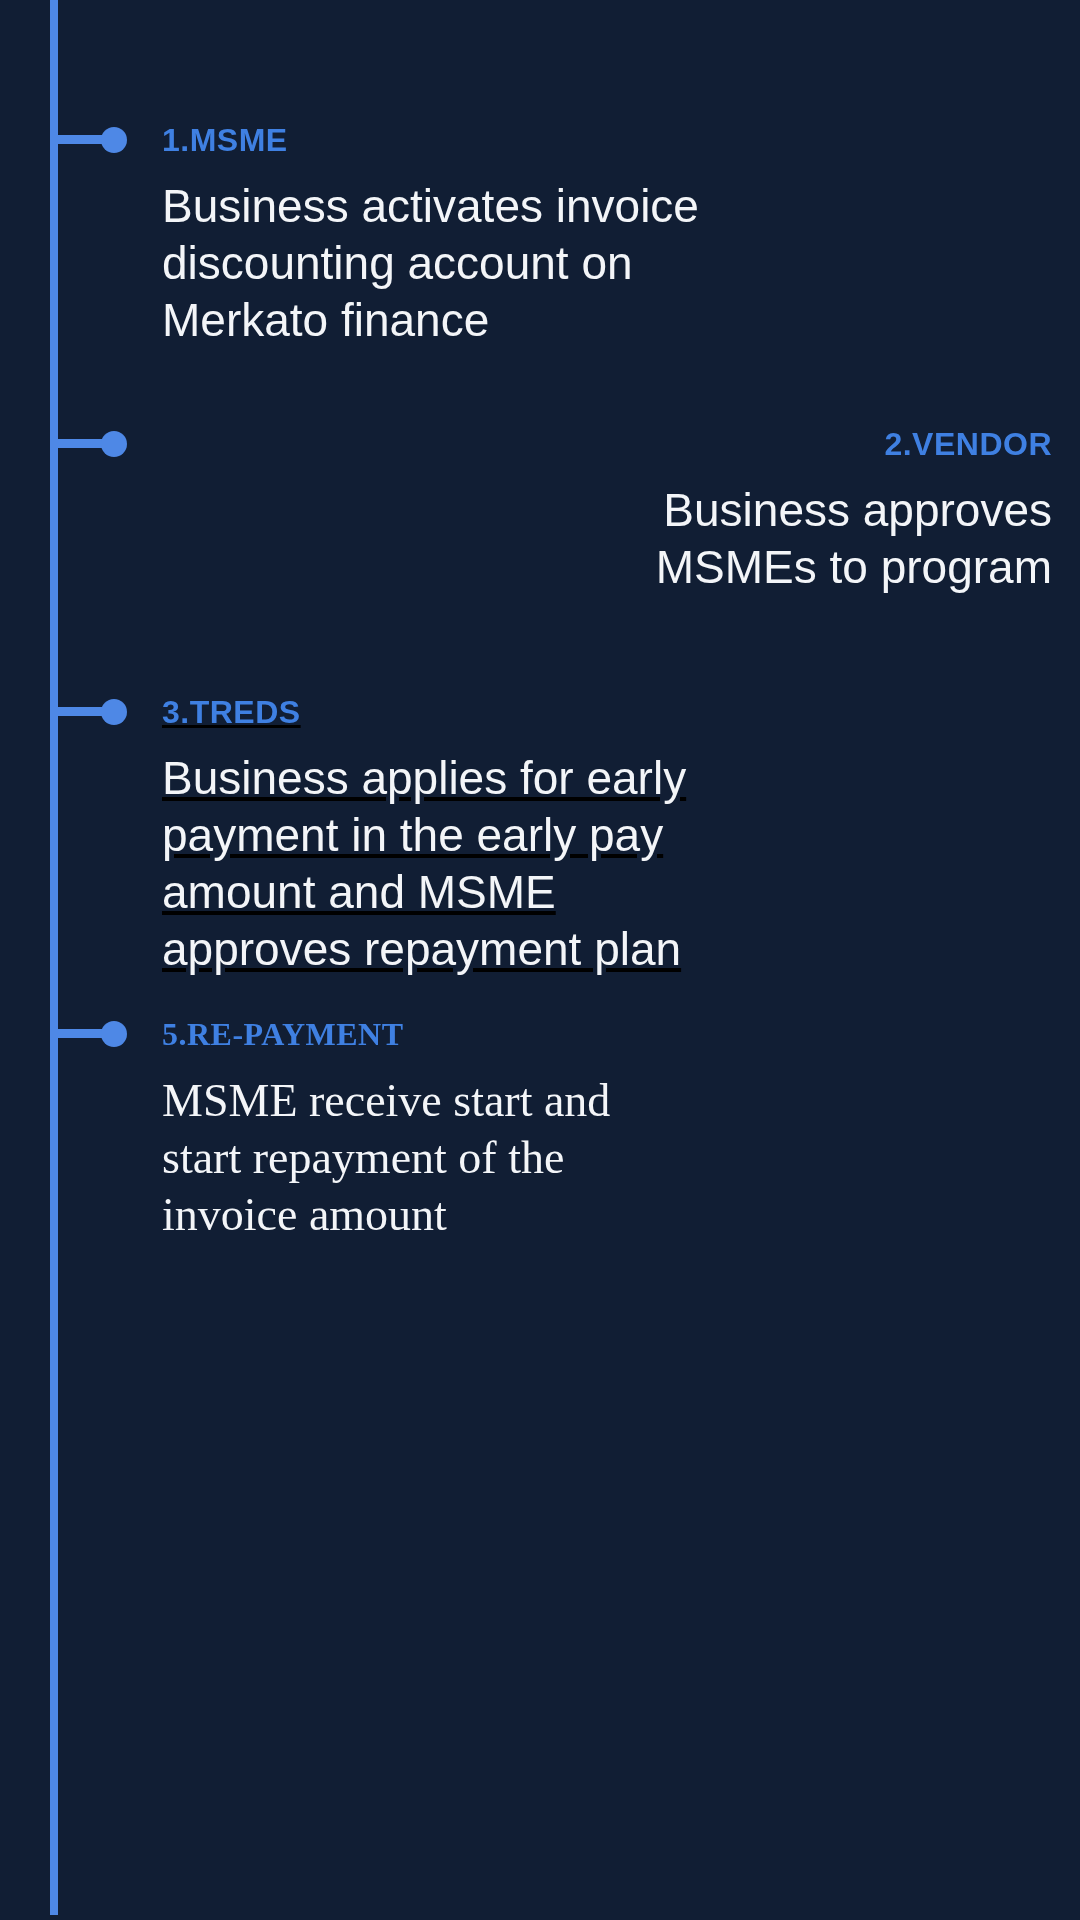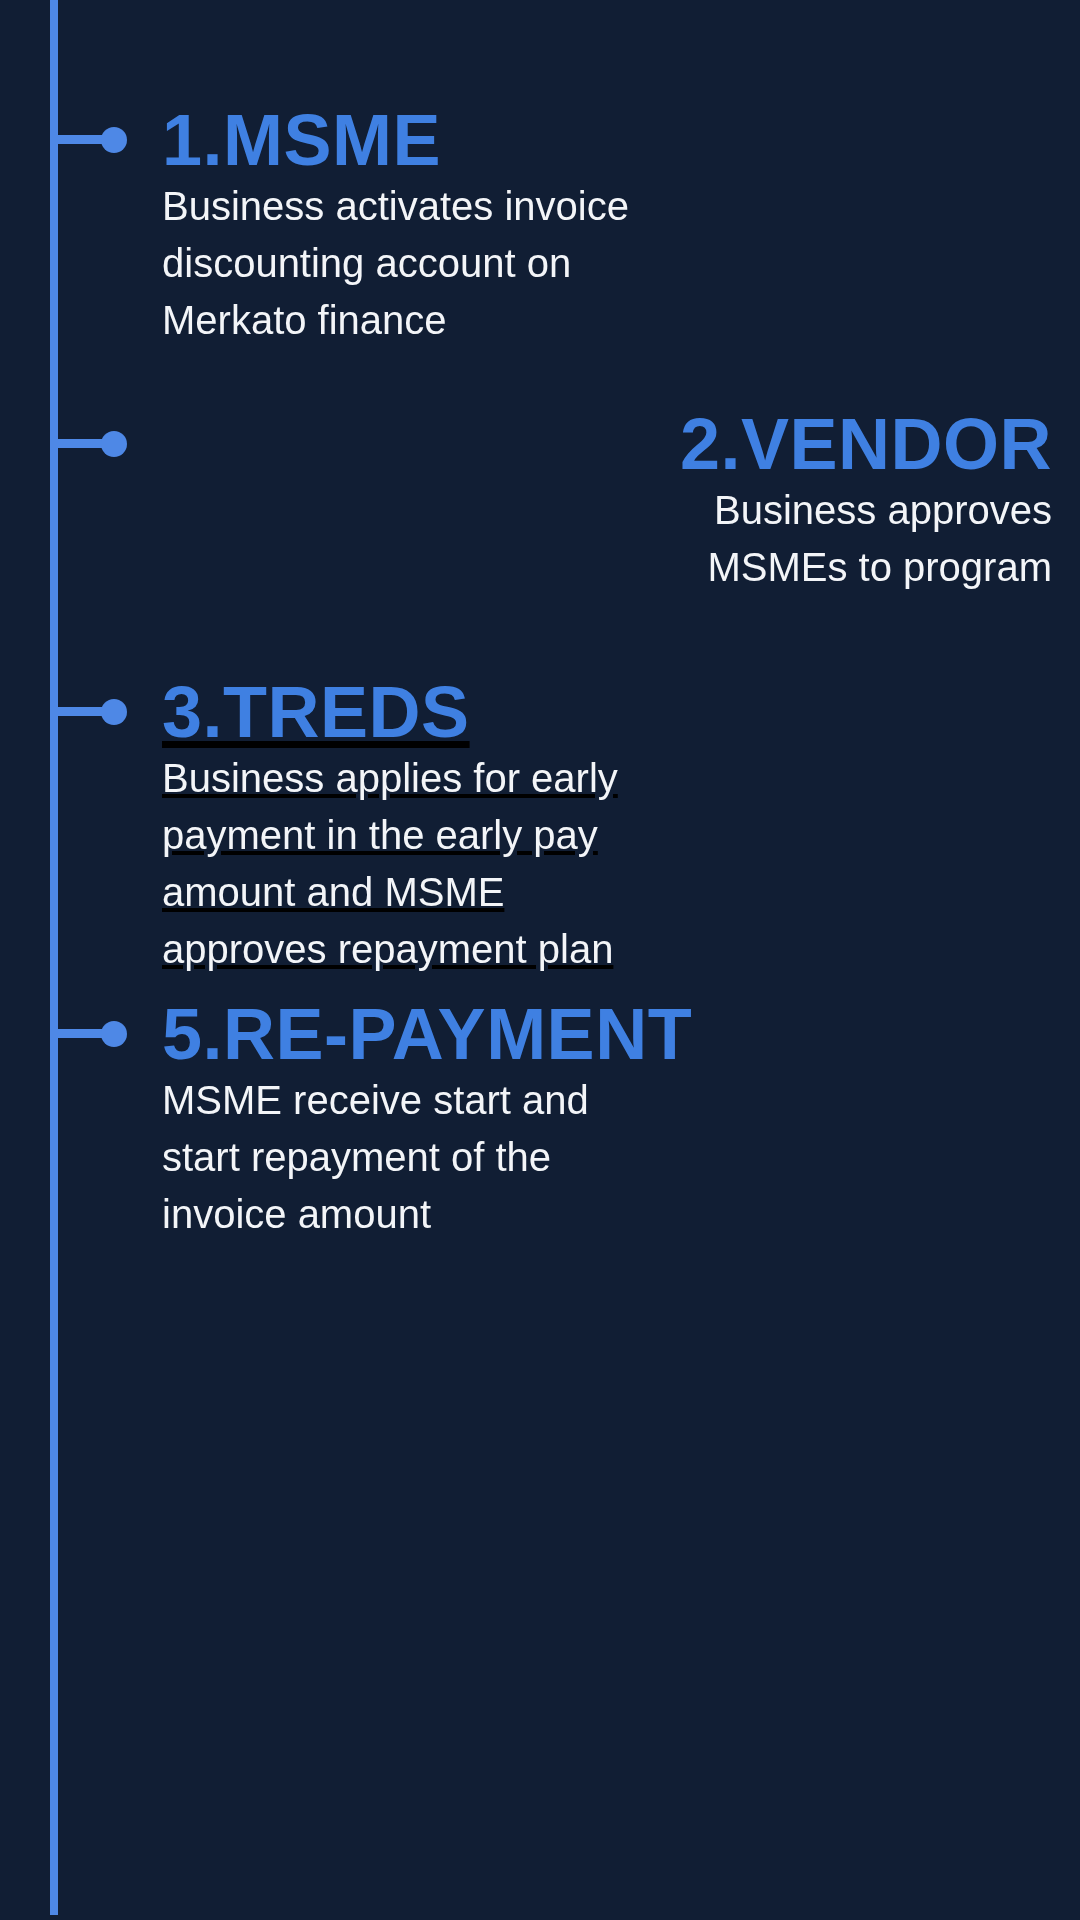--- a/index.html
+++ b/index.html
@@ -42,39 +42,39 @@
   }
   .step .dot{
     position:absolute;
     left:-61px;top:19px;
     width:26px;height:26px;
     border-radius:50%;
     background:var(--accent);
   }
   .step .title{
     margin:0;
-    font-size:72px;
+    font-size:32px;
     line-height:64px;
     font-weight:700;
     letter-spacing:0.5px;
     color:var(--heading-color);
     white-space:nowrap;
   }
   .step .desc{
     margin-top:6px;
-    font-size:40px;
+    font-size:46px;
     line-height:57px;
     font-weight:400;
     color:var(--body-color);
   }
   .step-1{margin-bottom:63px;}
   .step-2{margin-bottom:84px;text-align:right;}
   .step-3{margin-bottom:24px;text-decoration:underline;}
   .step-4{margin-bottom:69px;}
-  .step-5{}
+  .step-5{font-family:Liberation Serif, serif;}
 </style>
 </head>
 <body>
 
 <div class="canvas">
   <div class="rail"></div>
 
   <main class="steps">
 
     <section class="step step-1">

